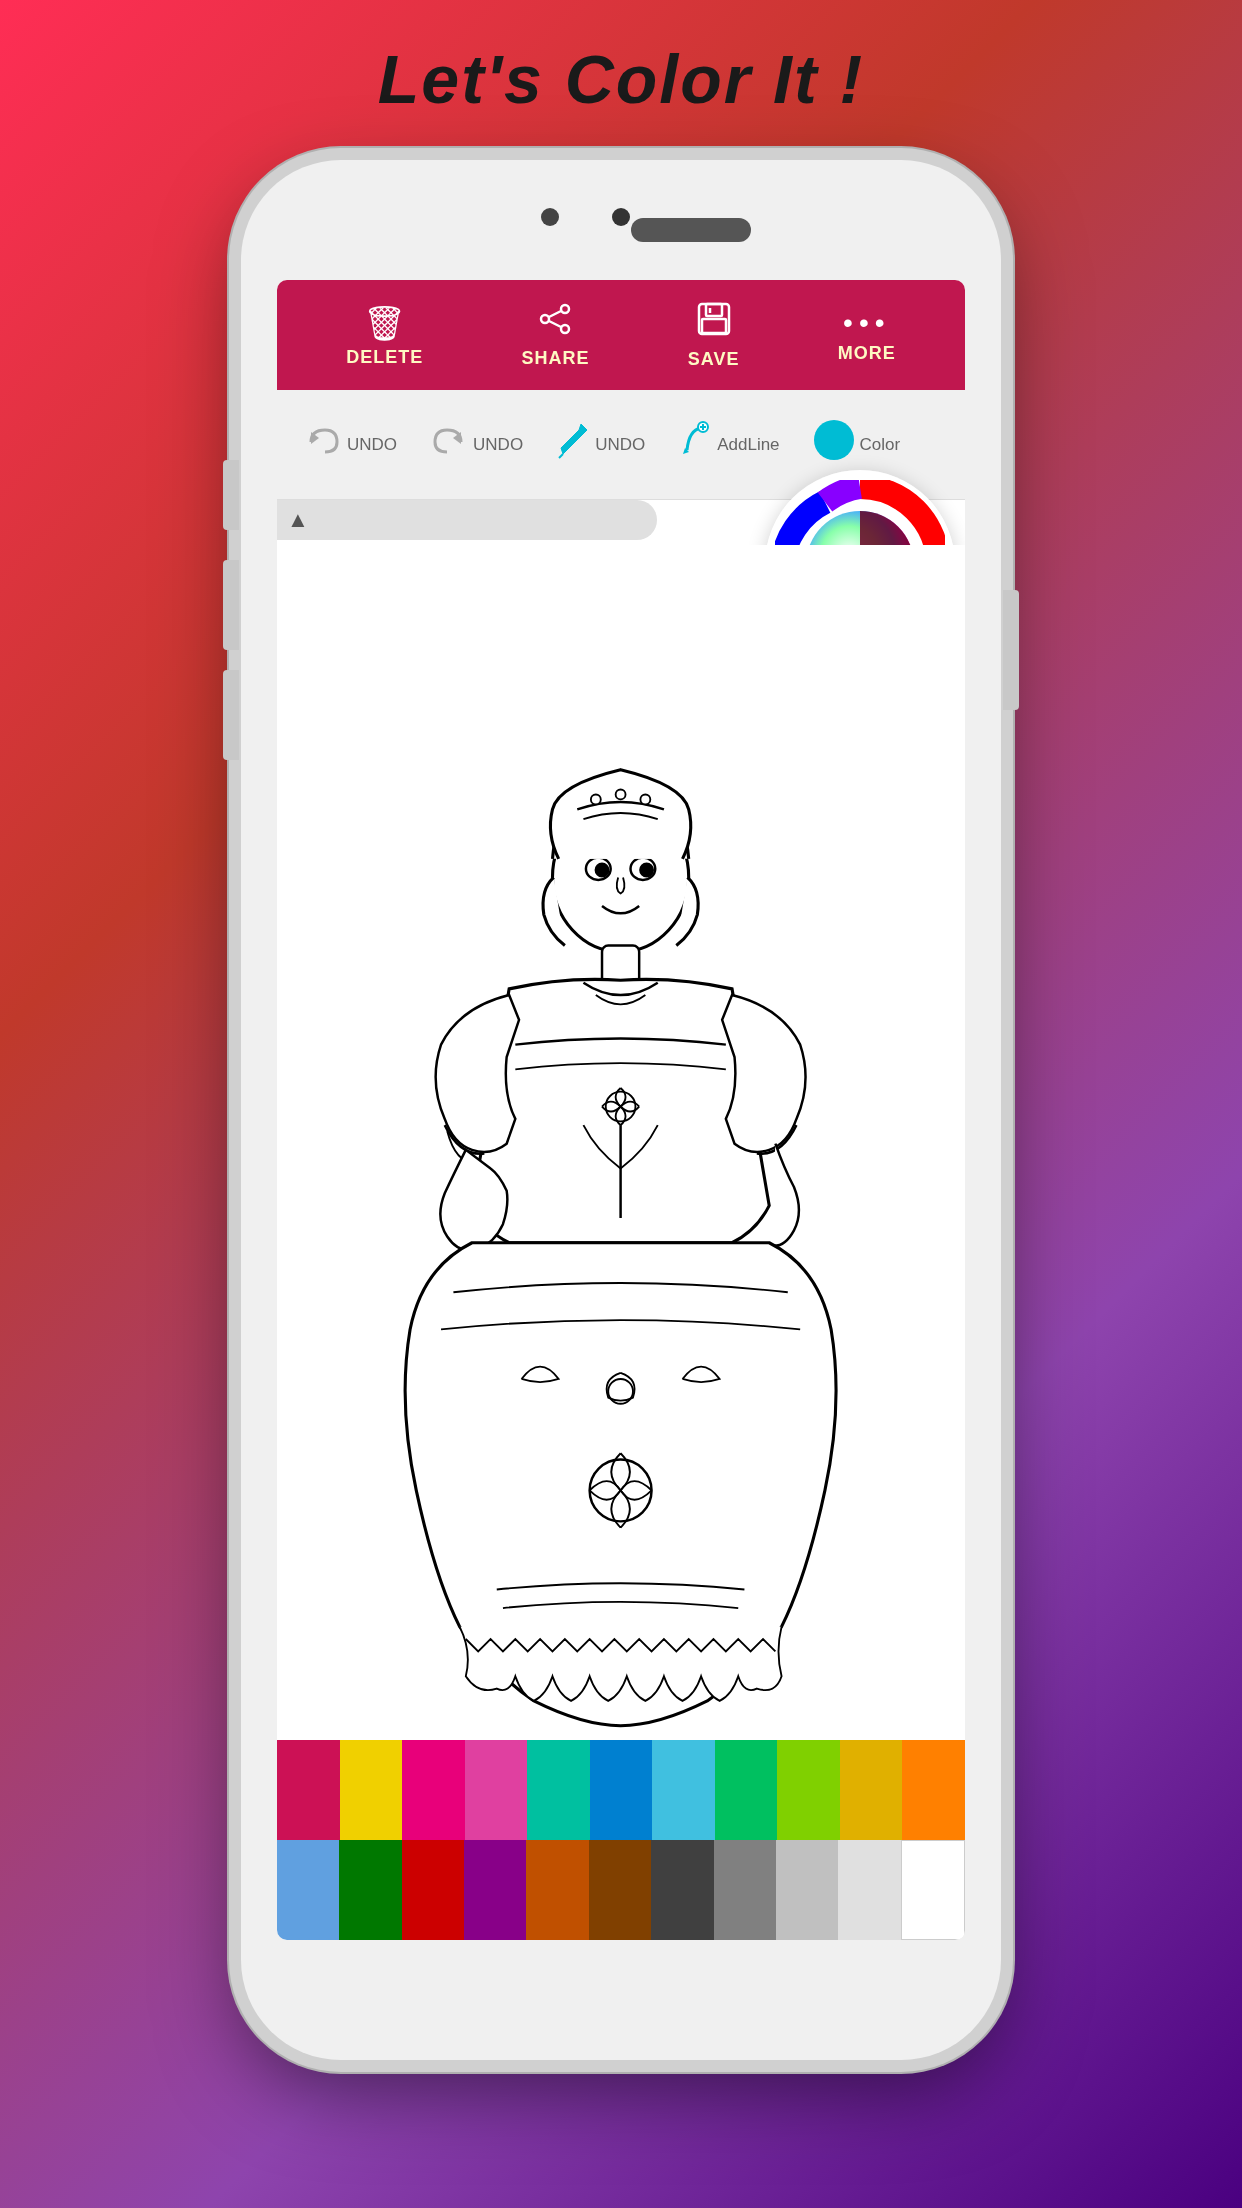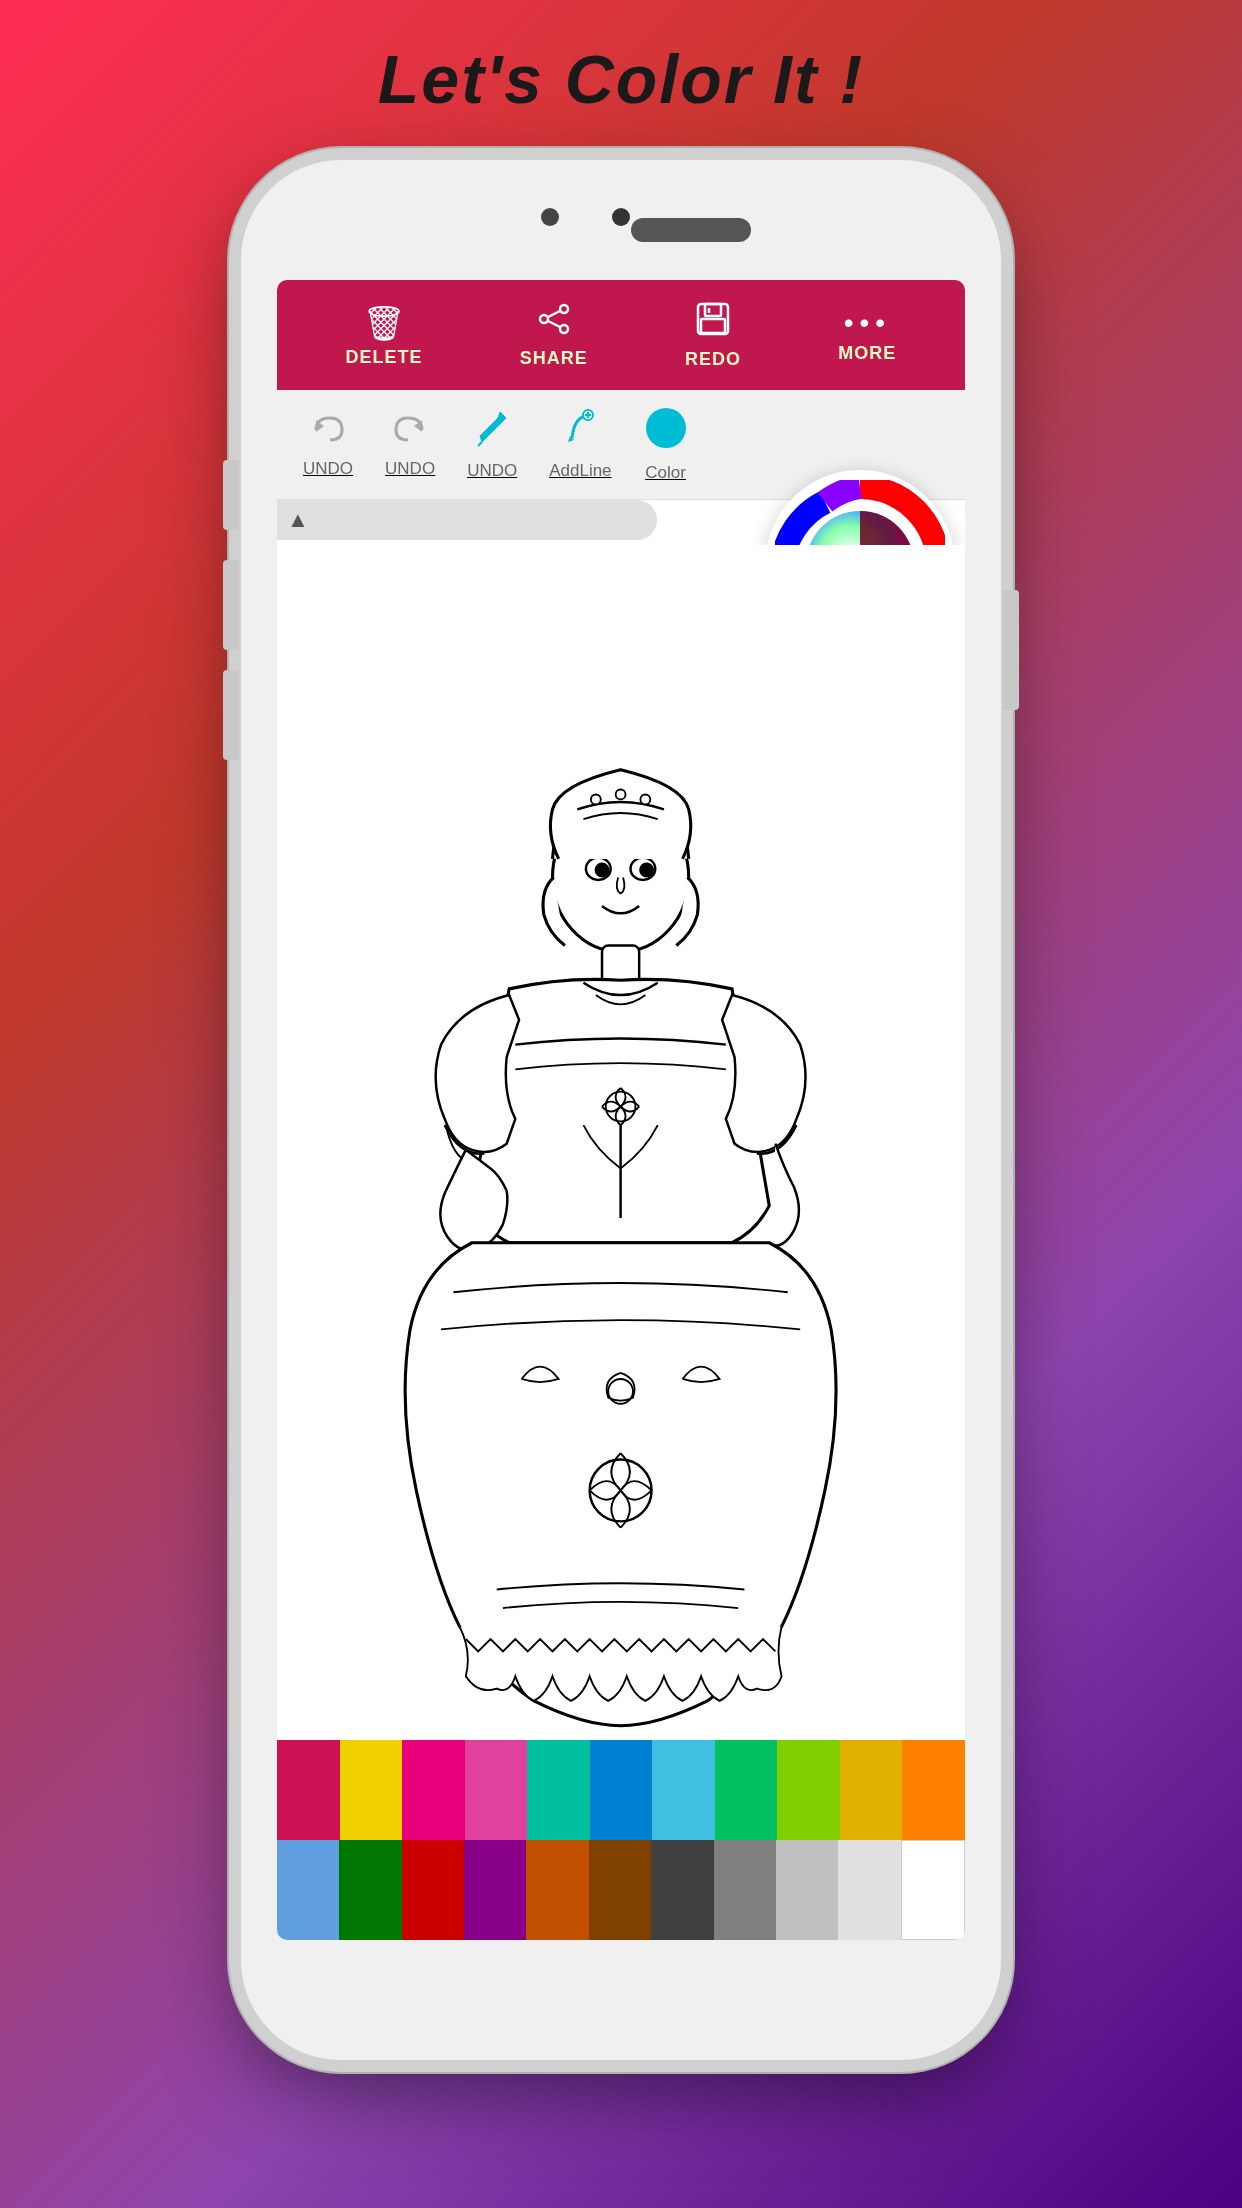--- a/index.html
+++ b/index.html
@@ -150,25 +150,24 @@
       height: 110px;
       background: #f0f0f0;
       display: flex;
       align-items: center;
       padding: 0 10px;
       gap: 0;
       border-bottom: 1px solid #ddd;
     }
     .sub-tool {
       display: flex;
-      flex-direction: column;
+      flex-direction: row;
       align-items: center;
       padding: 6px 16px;
       gap: 4px;
-      text-decoration: underline;
     }
     .sub-tool-icon {
       font-size: 36px;
     }
     .sub-tool-label {
       font-size: 17px;
       color: #666;
       font-weight: 500;
     }
 
@@ -295,21 +294,21 @@
       </div>
       <div class="toolbar-item">
         <span class="toolbar-icon">
           <svg width="36" height="36" viewBox="0 0 36 36" fill="none">
             <rect x="3" y="3" width="30" height="30" rx="3" stroke="white" stroke-width="2.5"></rect>
             <rect x="10" y="3" width="16" height="12" rx="1" stroke="white" stroke-width="2.5"></rect>
             <rect x="6" y="18" width="24" height="14" rx="1" stroke="white" stroke-width="2.5"></rect>
             <line x1="14" y1="7" x2="14" y2="12" stroke="white" stroke-width="2.5"></line>
           </svg>
         </span>
-        <span class="toolbar-label">REDO</span>
+        <span class="toolbar-label">SAVE</span>
       </div>
       <div class="toolbar-item">
         <span class="toolbar-icon" style="letter-spacing:6px; font-size:28px;">•••</span>
         <span class="toolbar-label">MORE</span>
       </div>
     </div>
 
     <div class="sub-toolbar">
       <div class="sub-tool">
         <span class="sub-tool-icon">

